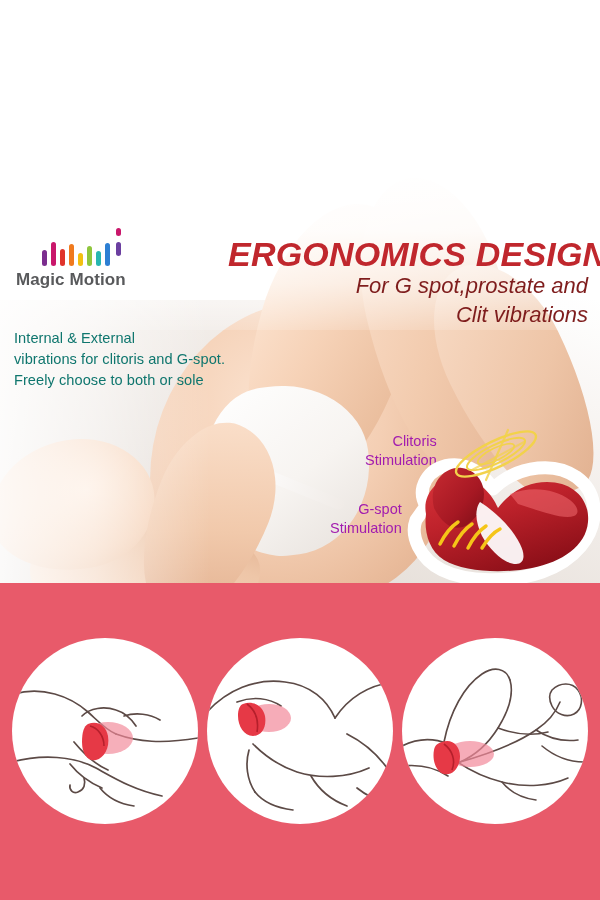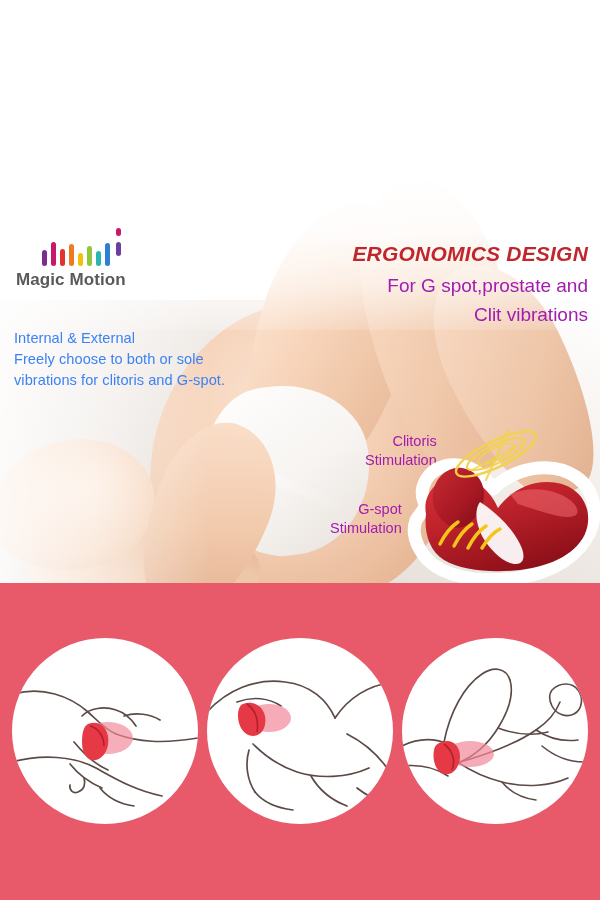--- a/index.html
+++ b/index.html
@@ -148,41 +148,41 @@
   .brand-name {
     margin-top:4px; margin-left:0;
     font-size:17px; font-weight:bold;
     color:#58595b; letter-spacing:.1px;
   }
 
   
   .body-copy {
     position:absolute; left:14px; top:328px;
     width:290px;
-    color:#3b82f6;
+    color:#0f766e;
     font-size:14.6px;
     line-height:21px;
     letter-spacing:.05px;
   }
   .body-copy p { white-space:nowrap; }
 
   
   .headline {
     position:absolute; right:12px; top:238px;
     width:360px; text-align:right;
   }
   .headline-main {
-    font-size:21px; font-weight:bold; font-style:italic;
+    font-size:34px; font-weight:bold; font-style:italic;
     color:#c0272d; letter-spacing:.2px; line-height:32px;
     white-space:nowrap;
   }
   .headline-sub {
     margin-top:3px;
-    font-size:19px; 
-    color:#a21caf; line-height:26px;
+    font-size:22px; font-style:italic;
+    color:#7f1d1d; line-height:26px;
     white-space:nowrap;
   }
 
   
   .callout {
     position:absolute;
     color:#a21caf; font-size:14.5px; line-height:19px;
     text-align:right; white-space:nowrap;
   }
   .callout-clitoris { left:365px; top:432px; }
@@ -251,22 +251,22 @@
         <i style="left:54px;  height:15px; background:#27B6B0;"></i>
         <i style="left:63px;  height:23px; background:#2D7FD3;"></i>
         <i style="left:74px;  height:14px; bottom:10px; background:#6B3FA0;"></i>
         <span class="logo-dot" style="left:74px; top:0px; background:#C9176B;"></span>
       </div>
       <div class="brand-name">Magic Motion</div>
     </div>
 
     <div class="body-copy">
       <p>Internal &amp; External</p>
+      <p>vibrations for clitoris and G-spot.</p>
       <p>Freely choose to both or sole</p>
-      <p>vibrations for clitoris and G-spot.</p>
     </div>
 
     <div class="headline">
       <div class="headline-main">ERGONOMICS DESIGN</div>
       <div class="headline-sub">For G spot,prostate and</div>
       <div class="headline-sub">Clit vibrations</div>
     </div>
 
     <div class="callout callout-clitoris">
       <div>Clitoris</div>

